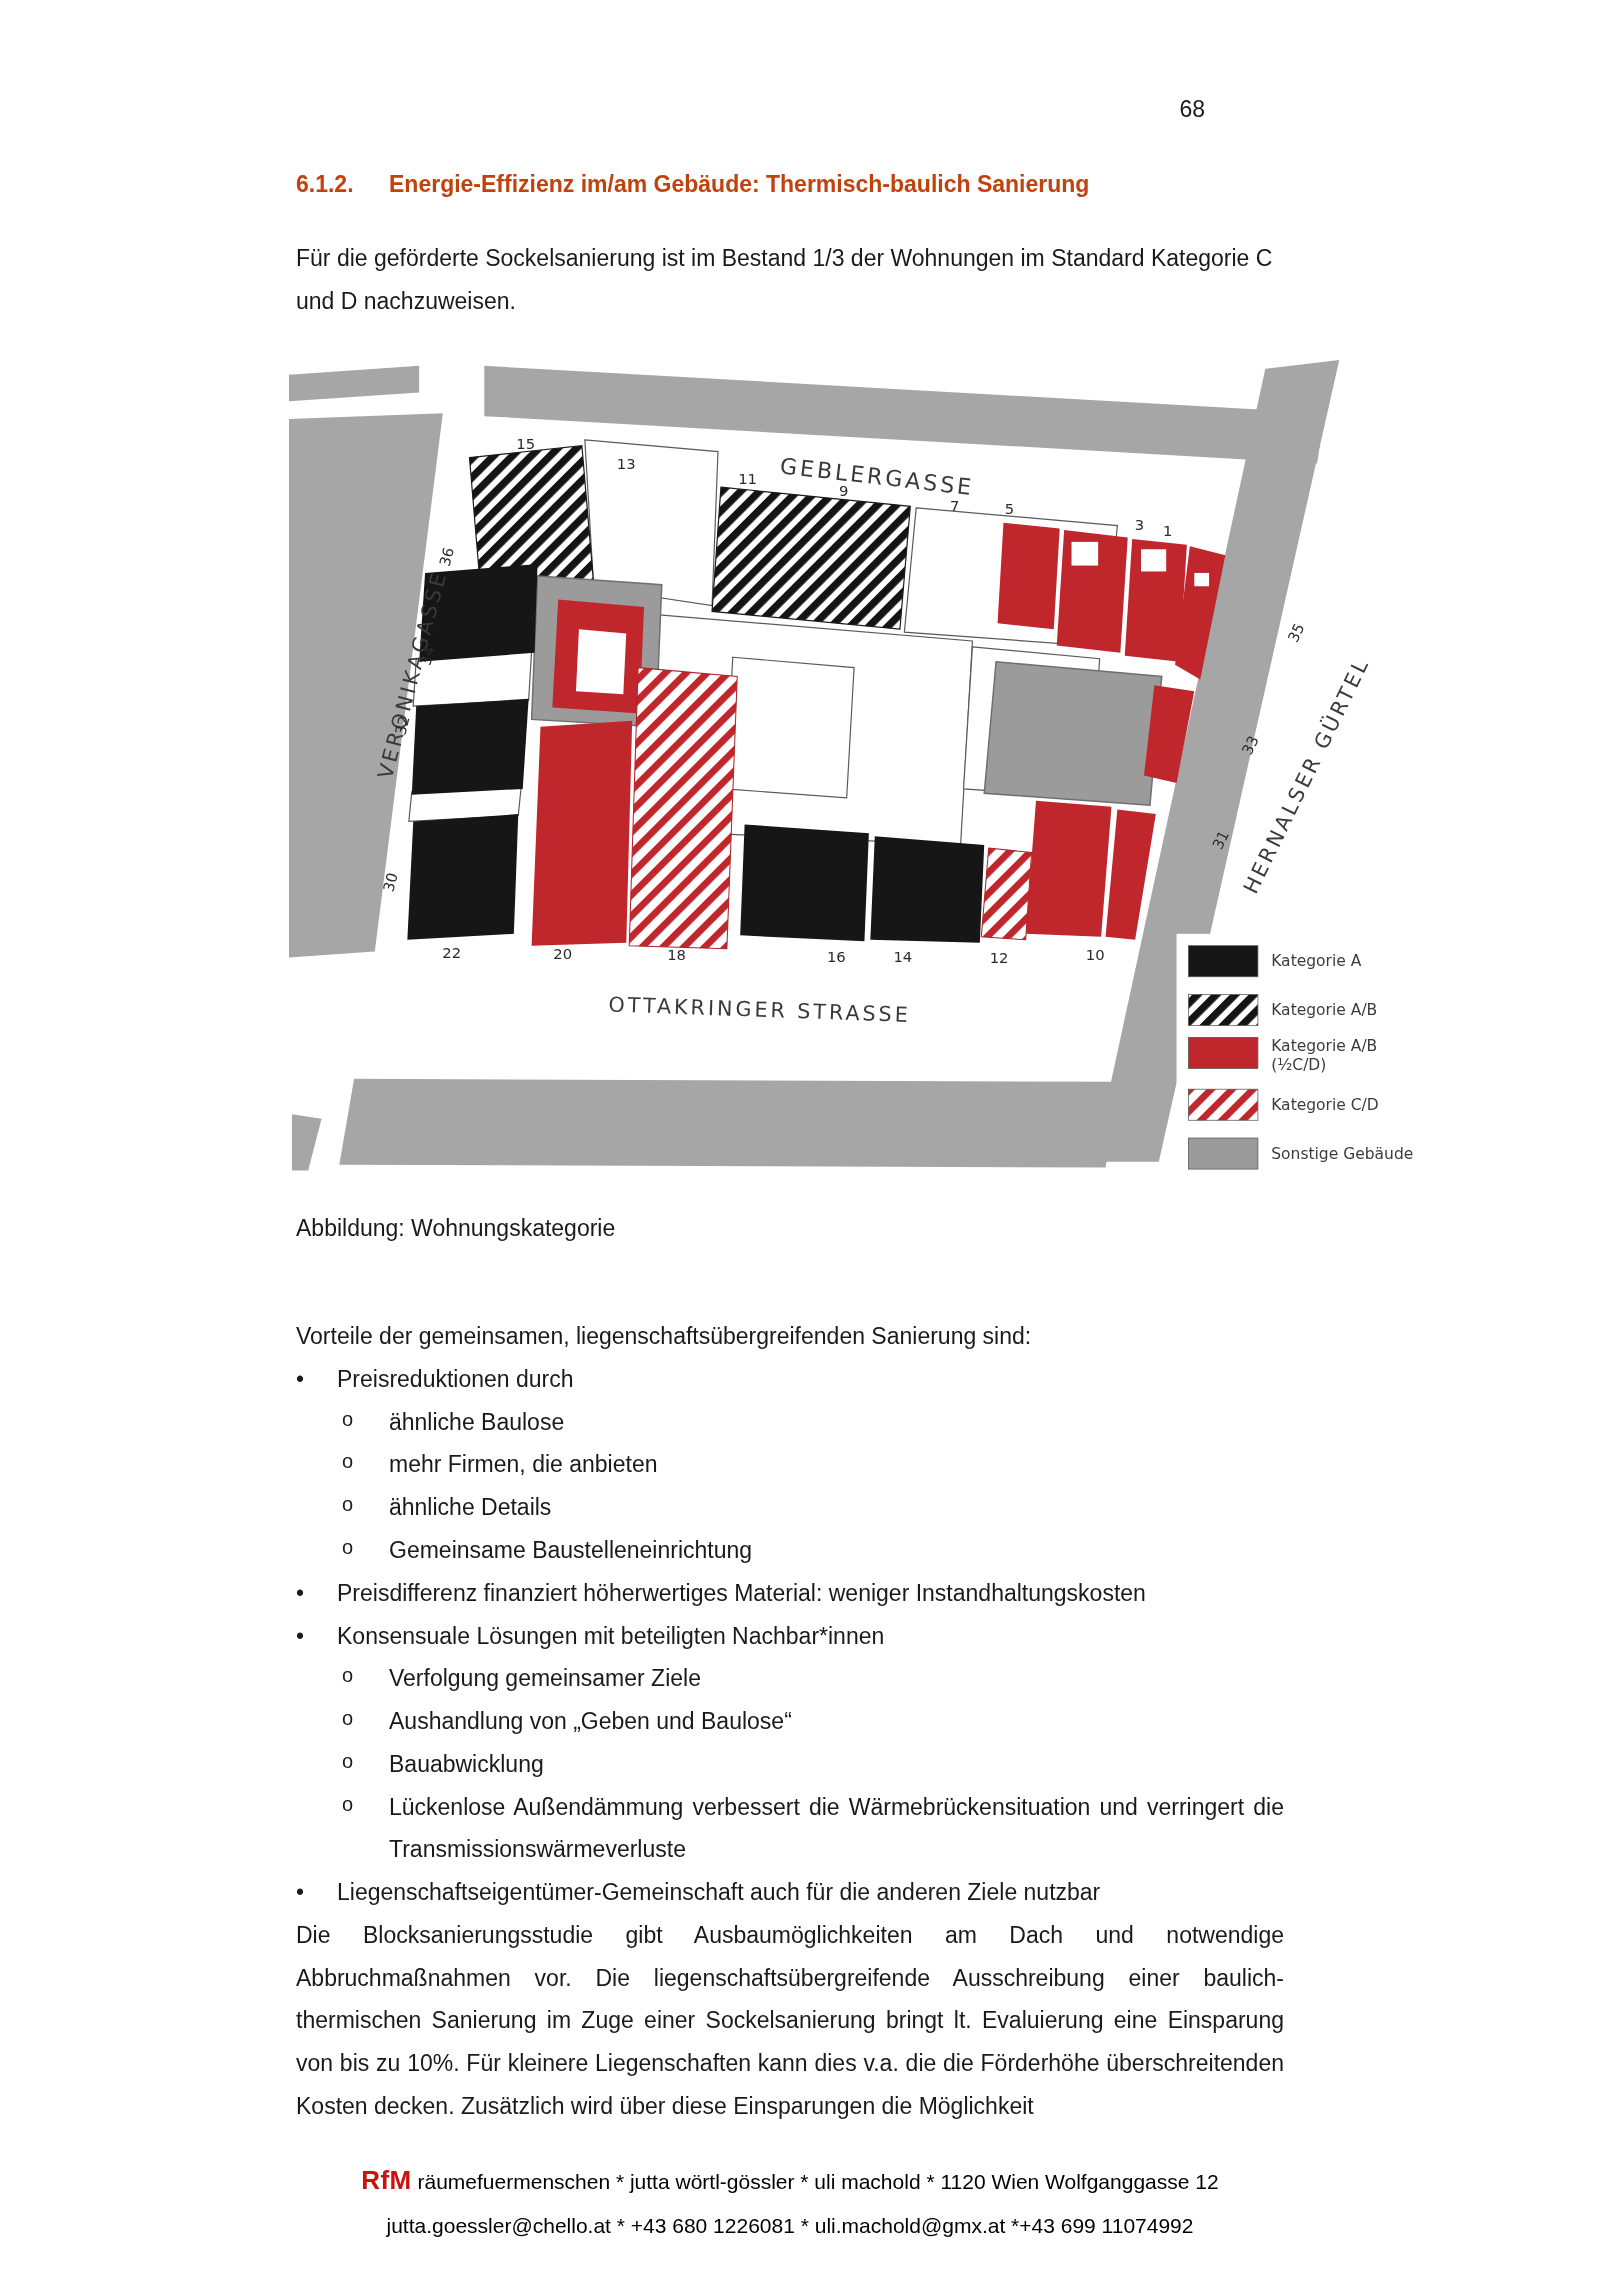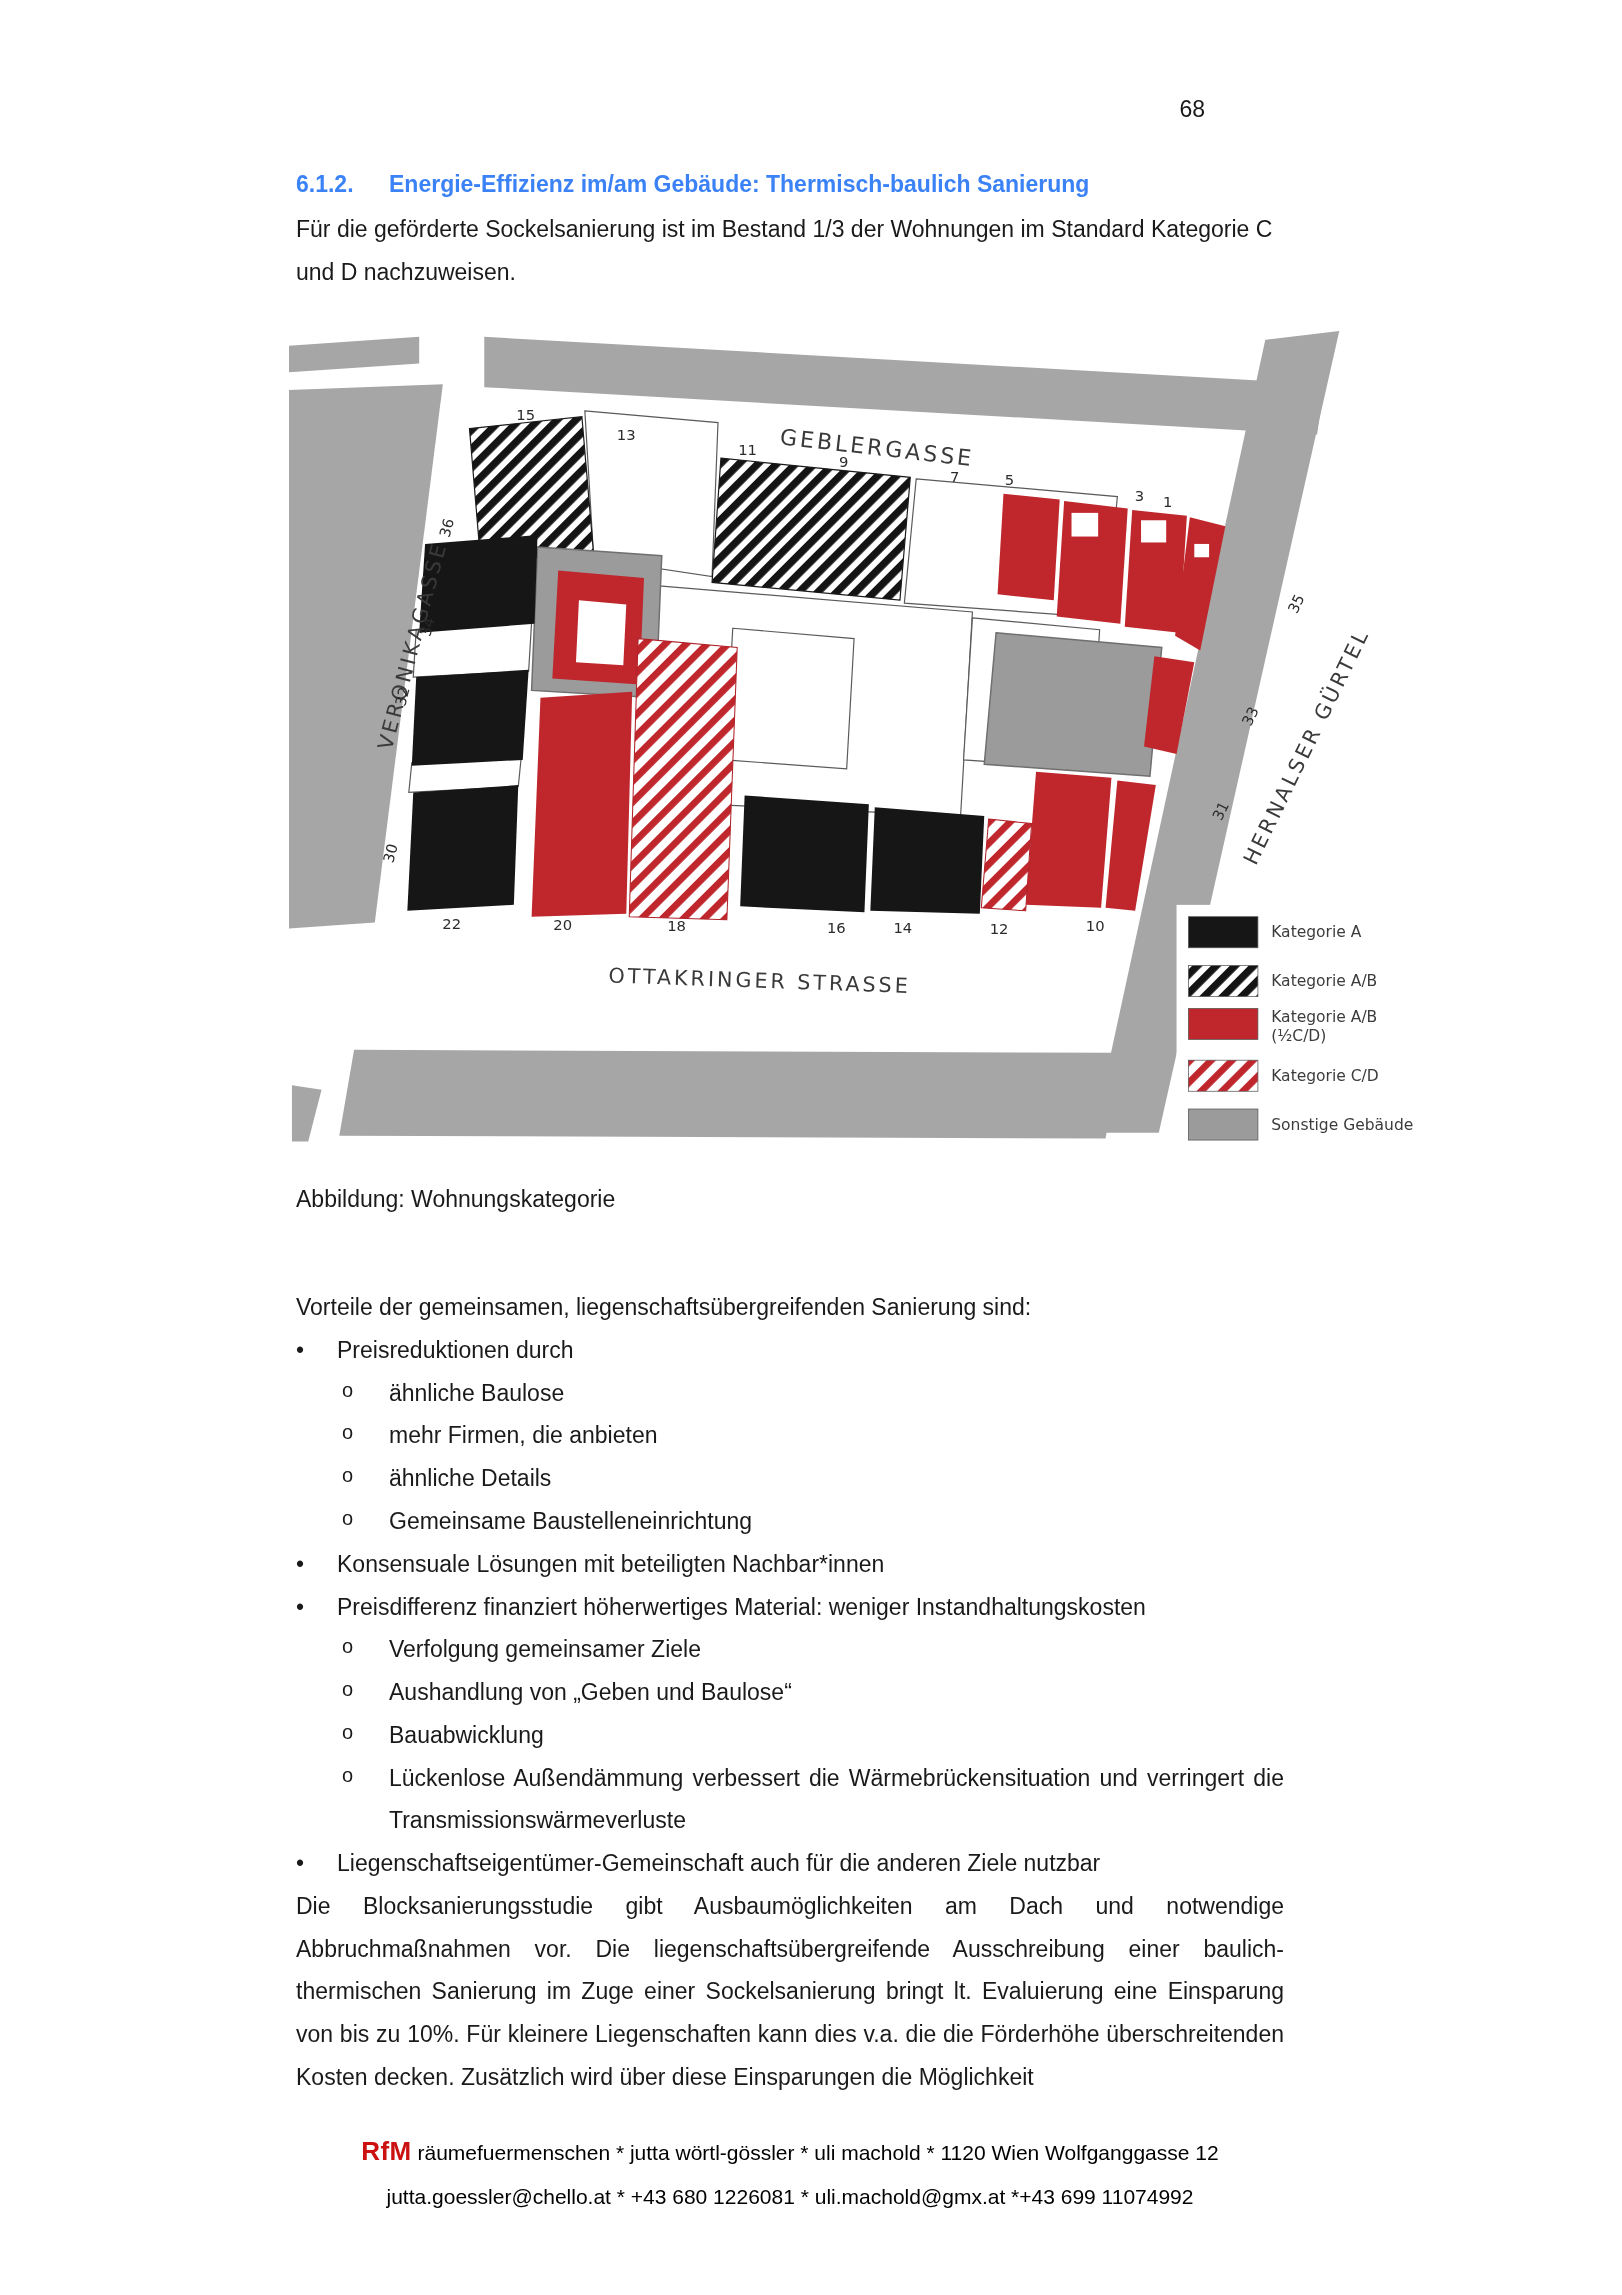--- a/index.html
+++ b/index.html
@@ -3,21 +3,21 @@
 <meta charset="utf-8">
 <style>
   * { margin:0; padding:0; box-sizing:border-box; }
   html,body { background:#ffffff; }
   body {
     width:1622px; height:2295px; position:relative; overflow:hidden;
     font-family:"Liberation Sans", sans-serif; color:#1a1a1a;
   }
   .page { position:relative; width:1390px; height:2295px; padding:170px 106px 0 296px; }
   .page-number { position:absolute; top:96px; right:185px; font-size:23px; color:#1a1a1a; }
-  .heading { display:flex; font-size:23px; font-weight:bold; color:#3b82f6; line-height:1.3; margin-bottom:8px; }
+  .heading { display:flex; font-size:23px; font-weight:bold; color:#c2410c; line-height:1.3; margin-bottom:37px; }
   .h-num { flex:0 0 93px; }
   .body-text { font-size:23px; line-height:1.86; }
   .map-figure { margin:32px 0 0 -7.3px; width:1176px; }
   .caption { margin-top:29px; font-size:23px; line-height:1.86; }
   .advantages { margin-top:65px; }
   .bullets { font-size:23px; line-height:1.86; }
   .b1 { display:flex; }
   .b1 > .mk { flex:0 0 41px; }
   .b1 > .mk::before { content:"\2022"; }
   .b2 { display:flex; padding-left:46px; }
@@ -201,25 +201,25 @@
     <div class="b2">
       <span class="mk"></span>
       <span class="tx">ähnliche Details</span>
     </div>
     <div class="b2">
       <span class="mk"></span>
       <span class="tx">Gemeinsame Baustelleneinrichtung</span>
     </div>
     <div class="b1">
       <span class="mk"></span>
+      <span class="tx">Preisdifferenz finanziert höherwertiges Material: weniger Instandhaltungskosten</span>
+    </div>
+    <div class="b1">
+      <span class="mk"></span>
       <span class="tx">Konsensuale Lösungen mit beteiligten Nachbar*innen</span>
-    </div>
-    <div class="b1">
-      <span class="mk"></span>
-      <span class="tx">Preisdifferenz finanziert höherwertiges Material: weniger Instandhaltungskosten</span>
     </div>
     <div class="b2">
       <span class="mk"></span>
       <span class="tx">Verfolgung gemeinsamer Ziele</span>
     </div>
     <div class="b2">
       <span class="mk"></span>
       <span class="tx">Aushandlung von „Geben und Baulose“</span>
     </div>
     <div class="b2">

